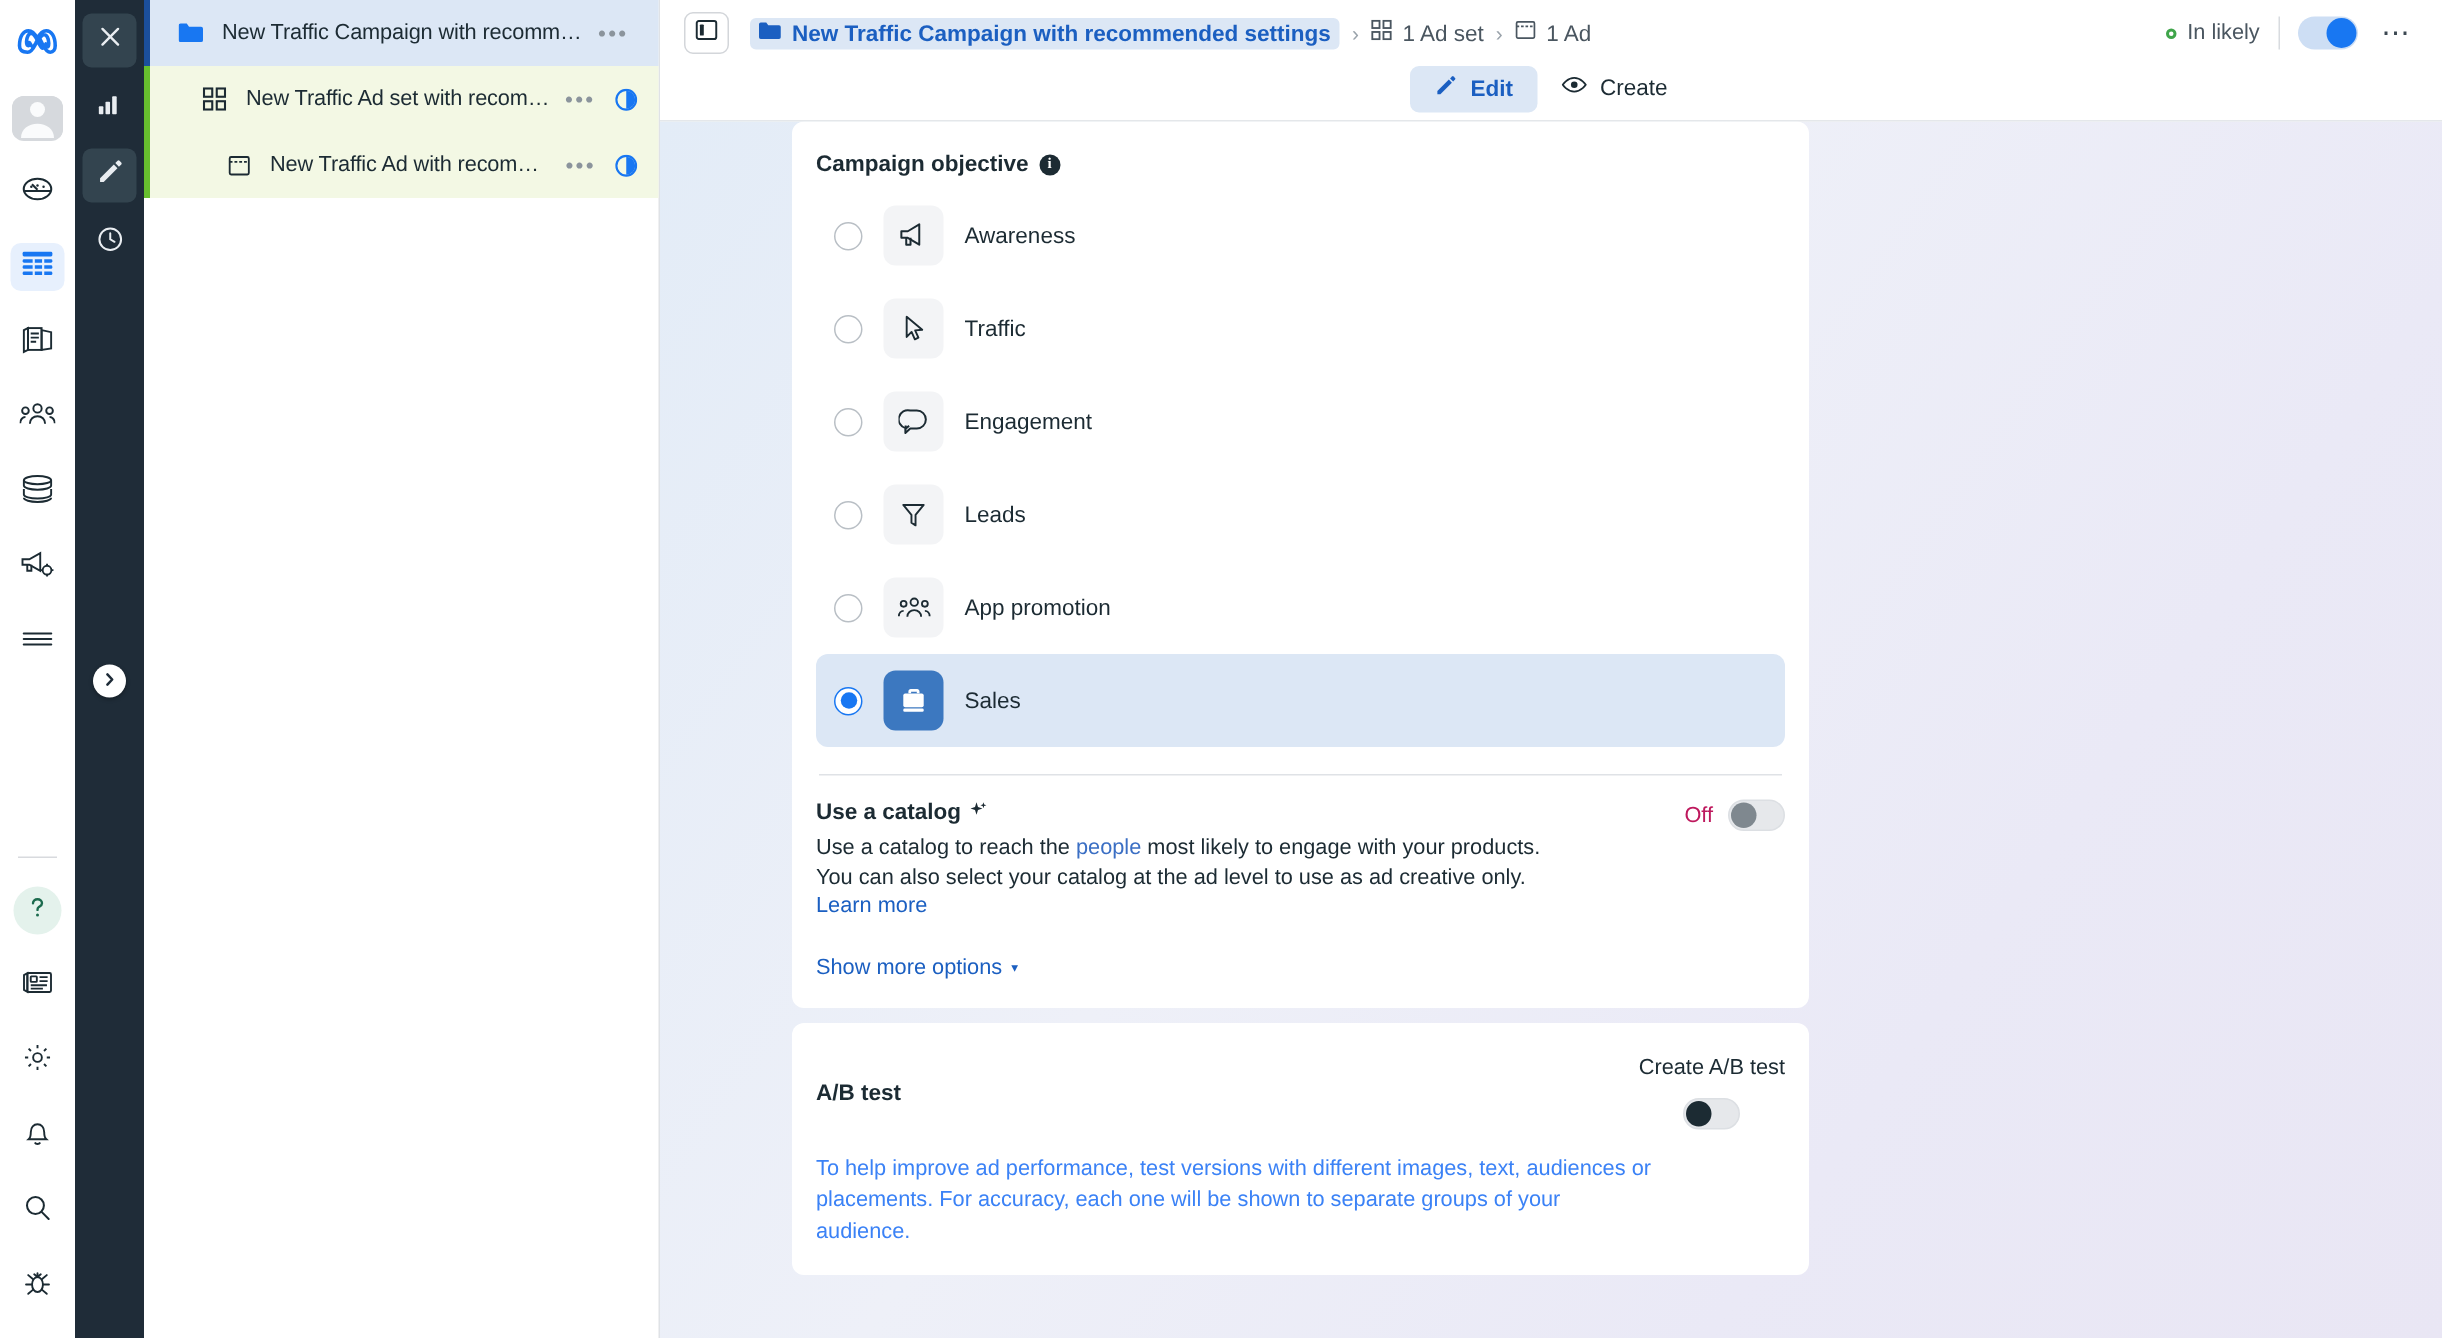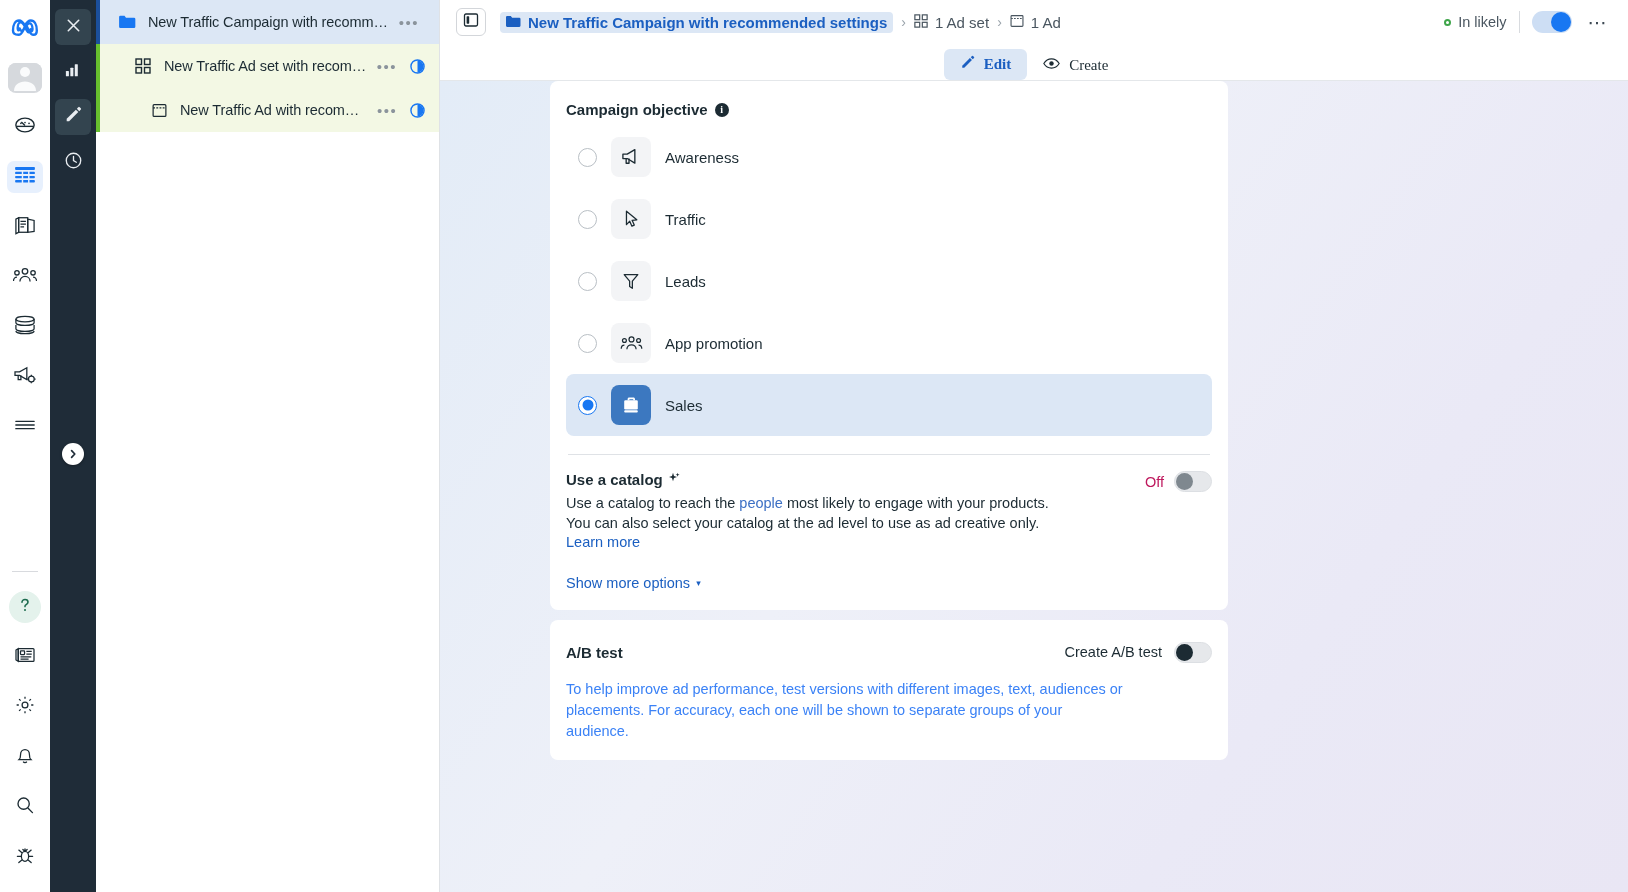--- a/index.html
+++ b/index.html
@@ -87,35 +87,35 @@
   .draft { display: flex; align-items: center; gap: 7px; font-size: 14.5px; color: #4a5660; }
   .dot-green { width: 7px; height: 7px; border-radius: 50%; border: 2px solid #3fa54a; }
   .vdiv { width: 1px; height: 22px; background: #d8dbdf; }
   .switch {
     width: 40px; height: 22px; border-radius: 11px; background: #cddef4;
     position: relative; cursor: pointer;
   }
   .switch .knob { position: absolute; width: 20px; height: 20px; border-radius: 50%; top: 1px; right: 1px; background: #1877f2; }
   .kebab { color: #3c4852; font-size: 19px; letter-spacing: 1.5px; cursor: pointer; padding: 0 4px; line-height:1;}
 
-  .tabs { height: 36px; display: flex; align-items: flex-end; justify-content: center; gap: 0; flex: 0 0 36px; font-family: Liberation Serif, serif; }
+  .tabs { height: 36px; display: flex; align-items: flex-start; justify-content: center; gap: 0; flex: 0 0 36px; }
   .tab {
     display: flex; align-items: center; gap: 9px; padding: 6px 16px;
     border-radius: 6px; font-size: 15px; color: #3c4852; cursor: pointer; font-weight: 600;
   }
   .tab.sel { background: #dce7f5; color: #1b5fc1; }
   .tab.plain { font-weight: 400; color:#1c2b33;}
 
   
   .canvas {
     flex: 1 1 auto; position: relative; overflow: hidden;
     background: linear-gradient(125deg,#e3ecf7 0%, #eef0f8 40%, #eae9f6 72%, #e9e6f4 100%);
     border-top: 1px solid #e4e7ea;
   }
-  .formwrap { position: absolute; left: 110px; top: 0; width: 820px; height: 100%; overflow: hidden; }
+  .formwrap { position: absolute; left: 88px; top: 0; width: 820px; height: 100%; overflow: hidden; }
   .card { background: #ffffff; border-radius: 8px; width: 678px; }
   .card.objective { padding: 20px 16px 18px; }
   .card.abtest { margin-top: 10px; padding: 22px 16px 18px; }
   .sec-title { font-size: 15px; font-weight: 700; color: #1c2b33; display: flex; align-items: center; gap: 7px; }
   .info-i {
     width: 14px; height: 14px; border-radius: 50%; background: #1c2b33; color: #fff;
     font-size: 10px; font-weight: 700; display: inline-flex; align-items: center; justify-content: center;
     font-family: "Liberation Serif", serif;
   }
   .objlist { margin-top: 8px; }
@@ -146,21 +146,21 @@
   .toggle-off { width: 38px; height: 21px; border-radius: 11px; background: #e6e8eb; position: relative; cursor:pointer; border:1px solid #dcdfe3;}
   .toggle-off .knob { position:absolute; width:17px; height:17px; border-radius:50%; background:#7f888f; left:1px; top:1px; }
   .toggle-dark { width: 38px; height: 21px; border-radius: 11px; background: #e6e8eb; position: relative; cursor:pointer; border:1px solid #dcdfe3;}
   .toggle-dark .knob { position:absolute; width:17px; height:17px; border-radius:50%; background:#1c2b33; left:1px; top:1px; }
   .body-text { font-size: 14.5px; color: #1c2b33; line-height: 19.5px; margin-top: 6px; max-width: 500px; }
   .lnk { color: #1b5fc1; cursor: pointer; }
   .lnk.blue { color:#3b6fc4; }
   .showmore { margin-top: 22px; font-size: 14.5px; color: #1b5fc1; cursor: pointer; display:inline-flex; align-items:center; gap:6px;}
   .caret { font-size: 9px; }
   .ab-head { display: flex; align-items: center; }
-  .ab-right { margin-left: auto; display: flex; align-items: center; gap: 12px; }
+  .ab-right { margin-left: auto; display: flex; align-items: center; gap: 12px; flex-direction: column; }
   .ab-label { font-size: 14.5px; color: #1c2b33; }
   .ab-body { font-size: 14.5px; color: #3b82f6; line-height: 21px; margin-top: 16px; max-width: 560px; }
 
   
   .footer {
     height: 58px; flex: 0 0 58px; background: #ffffff; border-top: 1px solid #e0e3e6;
     display: flex; align-items: center; padding: 0 26px;
   }
   .btn-close {
     padding: 8px 18px; border: 1px solid #cdd1d5; border-radius: 6px; background: #fbfbfc;
@@ -526,20 +526,31 @@
             <div class="objrow">
               <span class="radio"></span>
               <span class="objico">
                 <svg width="20" height="20" viewBox="0 0 22 22" fill="none" stroke="currentColor" stroke-width="1.4" stroke-linejoin="round">
                     <path d="M6 2.4 6 17.2l3.6-3.7 2.4 5.4 2.6-1.2-2.4-5.3 5.2-.5z"></path>
                   </svg>
               </span>
               <span class="objlabel">Traffic</span>
             </div>
 
+            <div class="objrow">
+
+              <span class="radio"></span>
+              <span class="objico">
+                <svg width="21" height="21" viewBox="0 0 22 22" fill="none" stroke="currentColor" stroke-width="1.4" stroke-linejoin="round">
+                    <path d="M12.8 2.8a6.3 6.3 0 0 1 0 12.6H8.2l-3.4 3.1v-3.4A6.3 6.3 0 0 1 8.2 2.8z"></path>
+                    <path d="M7.4 13.4 5 15.6v-2.4"></path>
+                  </svg>
+              </span>
+              <span class="objlabel">Engagement</span>
+            </div>
 
             <div class="objrow">
               <span class="radio"></span>
               <span class="objico">
                 <svg width="20" height="20" viewBox="0 0 22 22" fill="none" stroke="currentColor" stroke-width="1.4" stroke-linejoin="round">
                     <path d="M3.5 4h15l-6 7.2V19l-3-2v-5.8z"></path>
                   </svg>
               </span>
               <span class="objlabel">Leads</span>
             </div>

